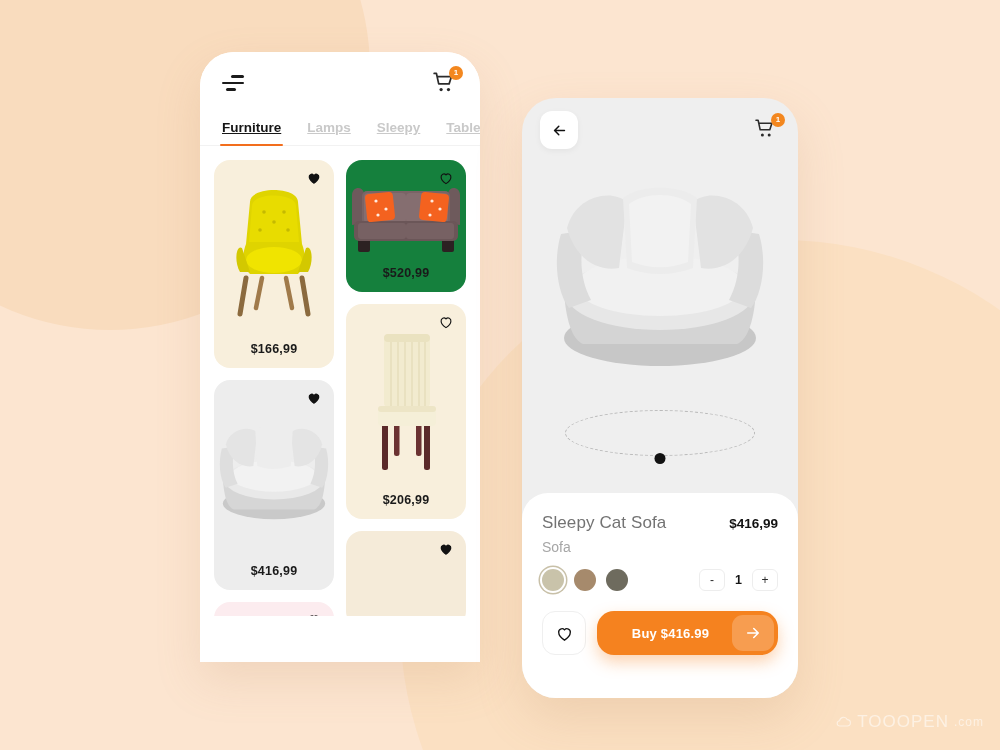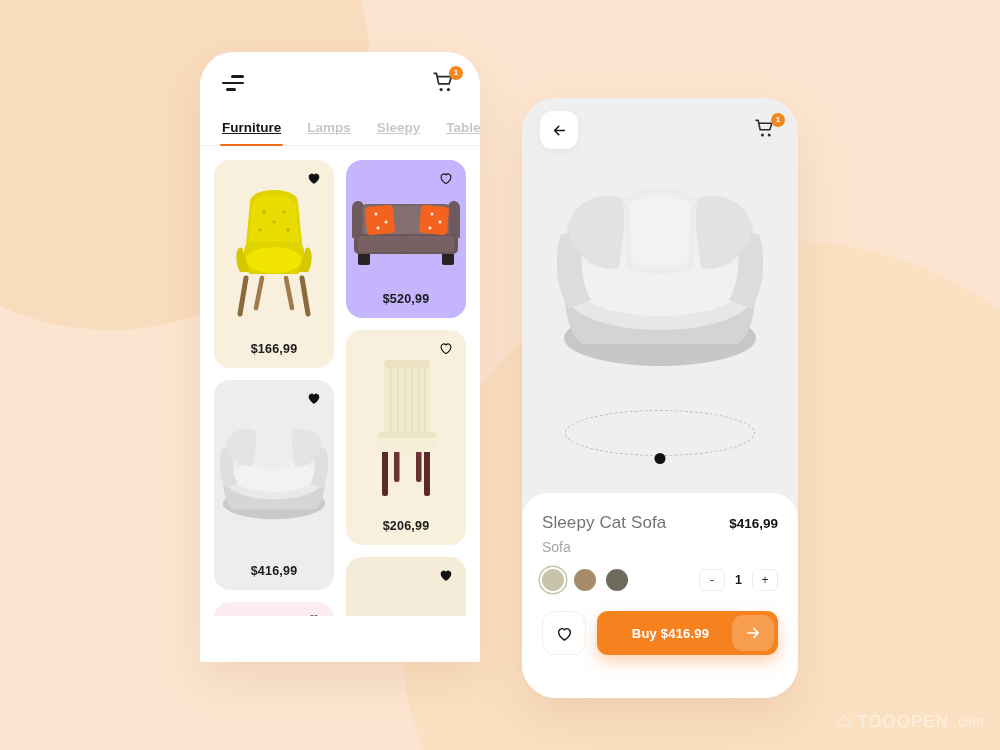--- a/index.html
+++ b/index.html
@@ -328,21 +328,21 @@
     background: #fff;
     display: flex;
     align-items: center;
     justify-content: center;
     cursor: pointer;
   }
   .buy-btn {
     flex: 1;
     height: 44px;
     background: #F5821F;
-    border-radius: 11px;
+    border-radius: 17px;
     display: flex;
     align-items: center;
     justify-content: center;
     position: relative;
     cursor: pointer;
     box-shadow: 0 7px 16px rgba(245,130,31,0.35);
   }
   .buy-label {
     color: #fff;
     font-size: 13px;
@@ -450,21 +450,21 @@
           </div>
           <svg class="fav" viewBox="0 0 24 24">
             <path d="M12 20.4s-7.3-4.8-7.3-9.6A4.2 4.2 0 0 1 12 7.4a4.2 4.2 0 0 1 7.3 3.4c0 4.8-7.3 9.6-7.3 9.6z" fill="none" stroke="#121212" stroke-width="1.7"></path>
           </svg>
         </div>
 
       </div>
 
       <div class="col">
 
-        <div class="prod-card" style="background:#c4b5fd;height:158px;">
+        <div class="prod-card" style="background:#15803d;height:132px;">
           <div class="prod-art">
             <svg width="120" height="86" viewBox="0 0 120 86">
               <rect x="12" y="68" width="12" height="13" rx="2" fill="#2C2122"></rect>
               <rect x="96" y="68" width="12" height="13" rx="2" fill="#2C2122"></rect>
               <path d="M6 24 C6 16, 16 14, 18 22 L20 52 L6 54 Z" fill="#6E5A5C"></path>
               <path d="M114 24 C114 16, 104 14, 102 22 L100 52 L114 54 Z" fill="#6E5A5C"></path>
               <rect x="16" y="20" width="88" height="34" rx="5" fill="#7A6466"></rect>
               <rect x="18" y="22" width="42" height="30" rx="4" fill="#856E70"></rect>
               <rect x="60" y="22" width="42" height="30" rx="4" fill="#856E70"></rect>
               <rect x="8" y="50" width="104" height="20" rx="5" fill="#6B5658"></rect>

